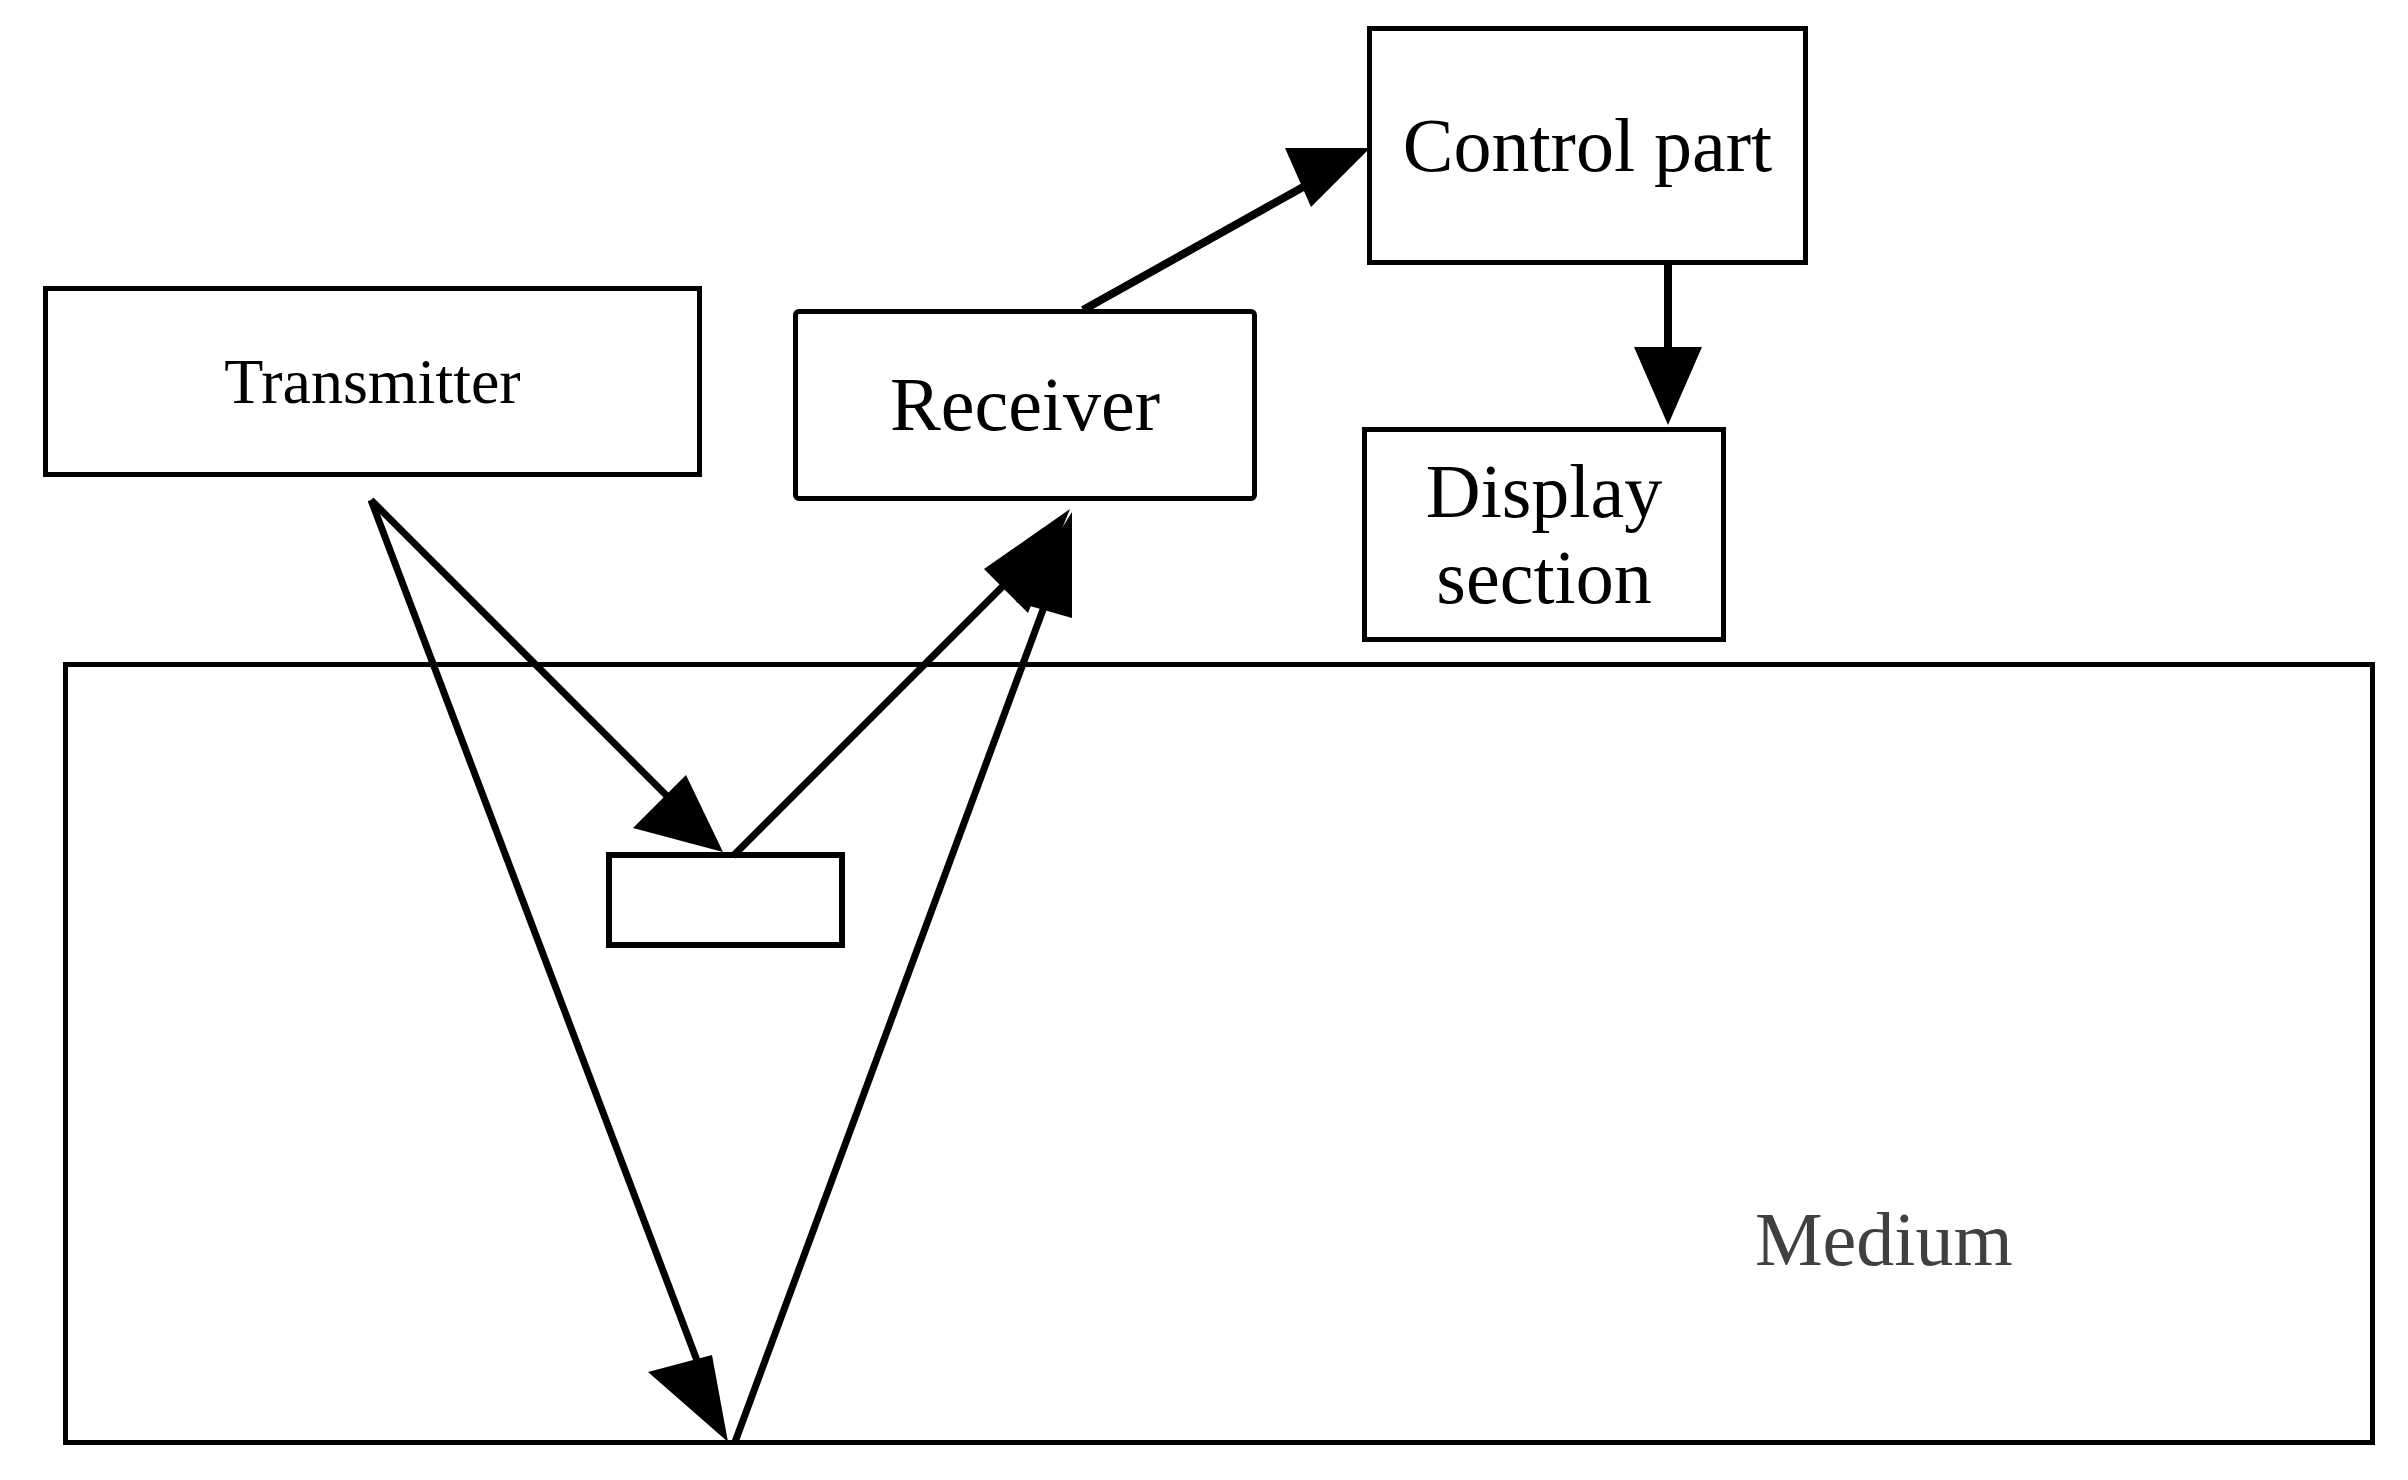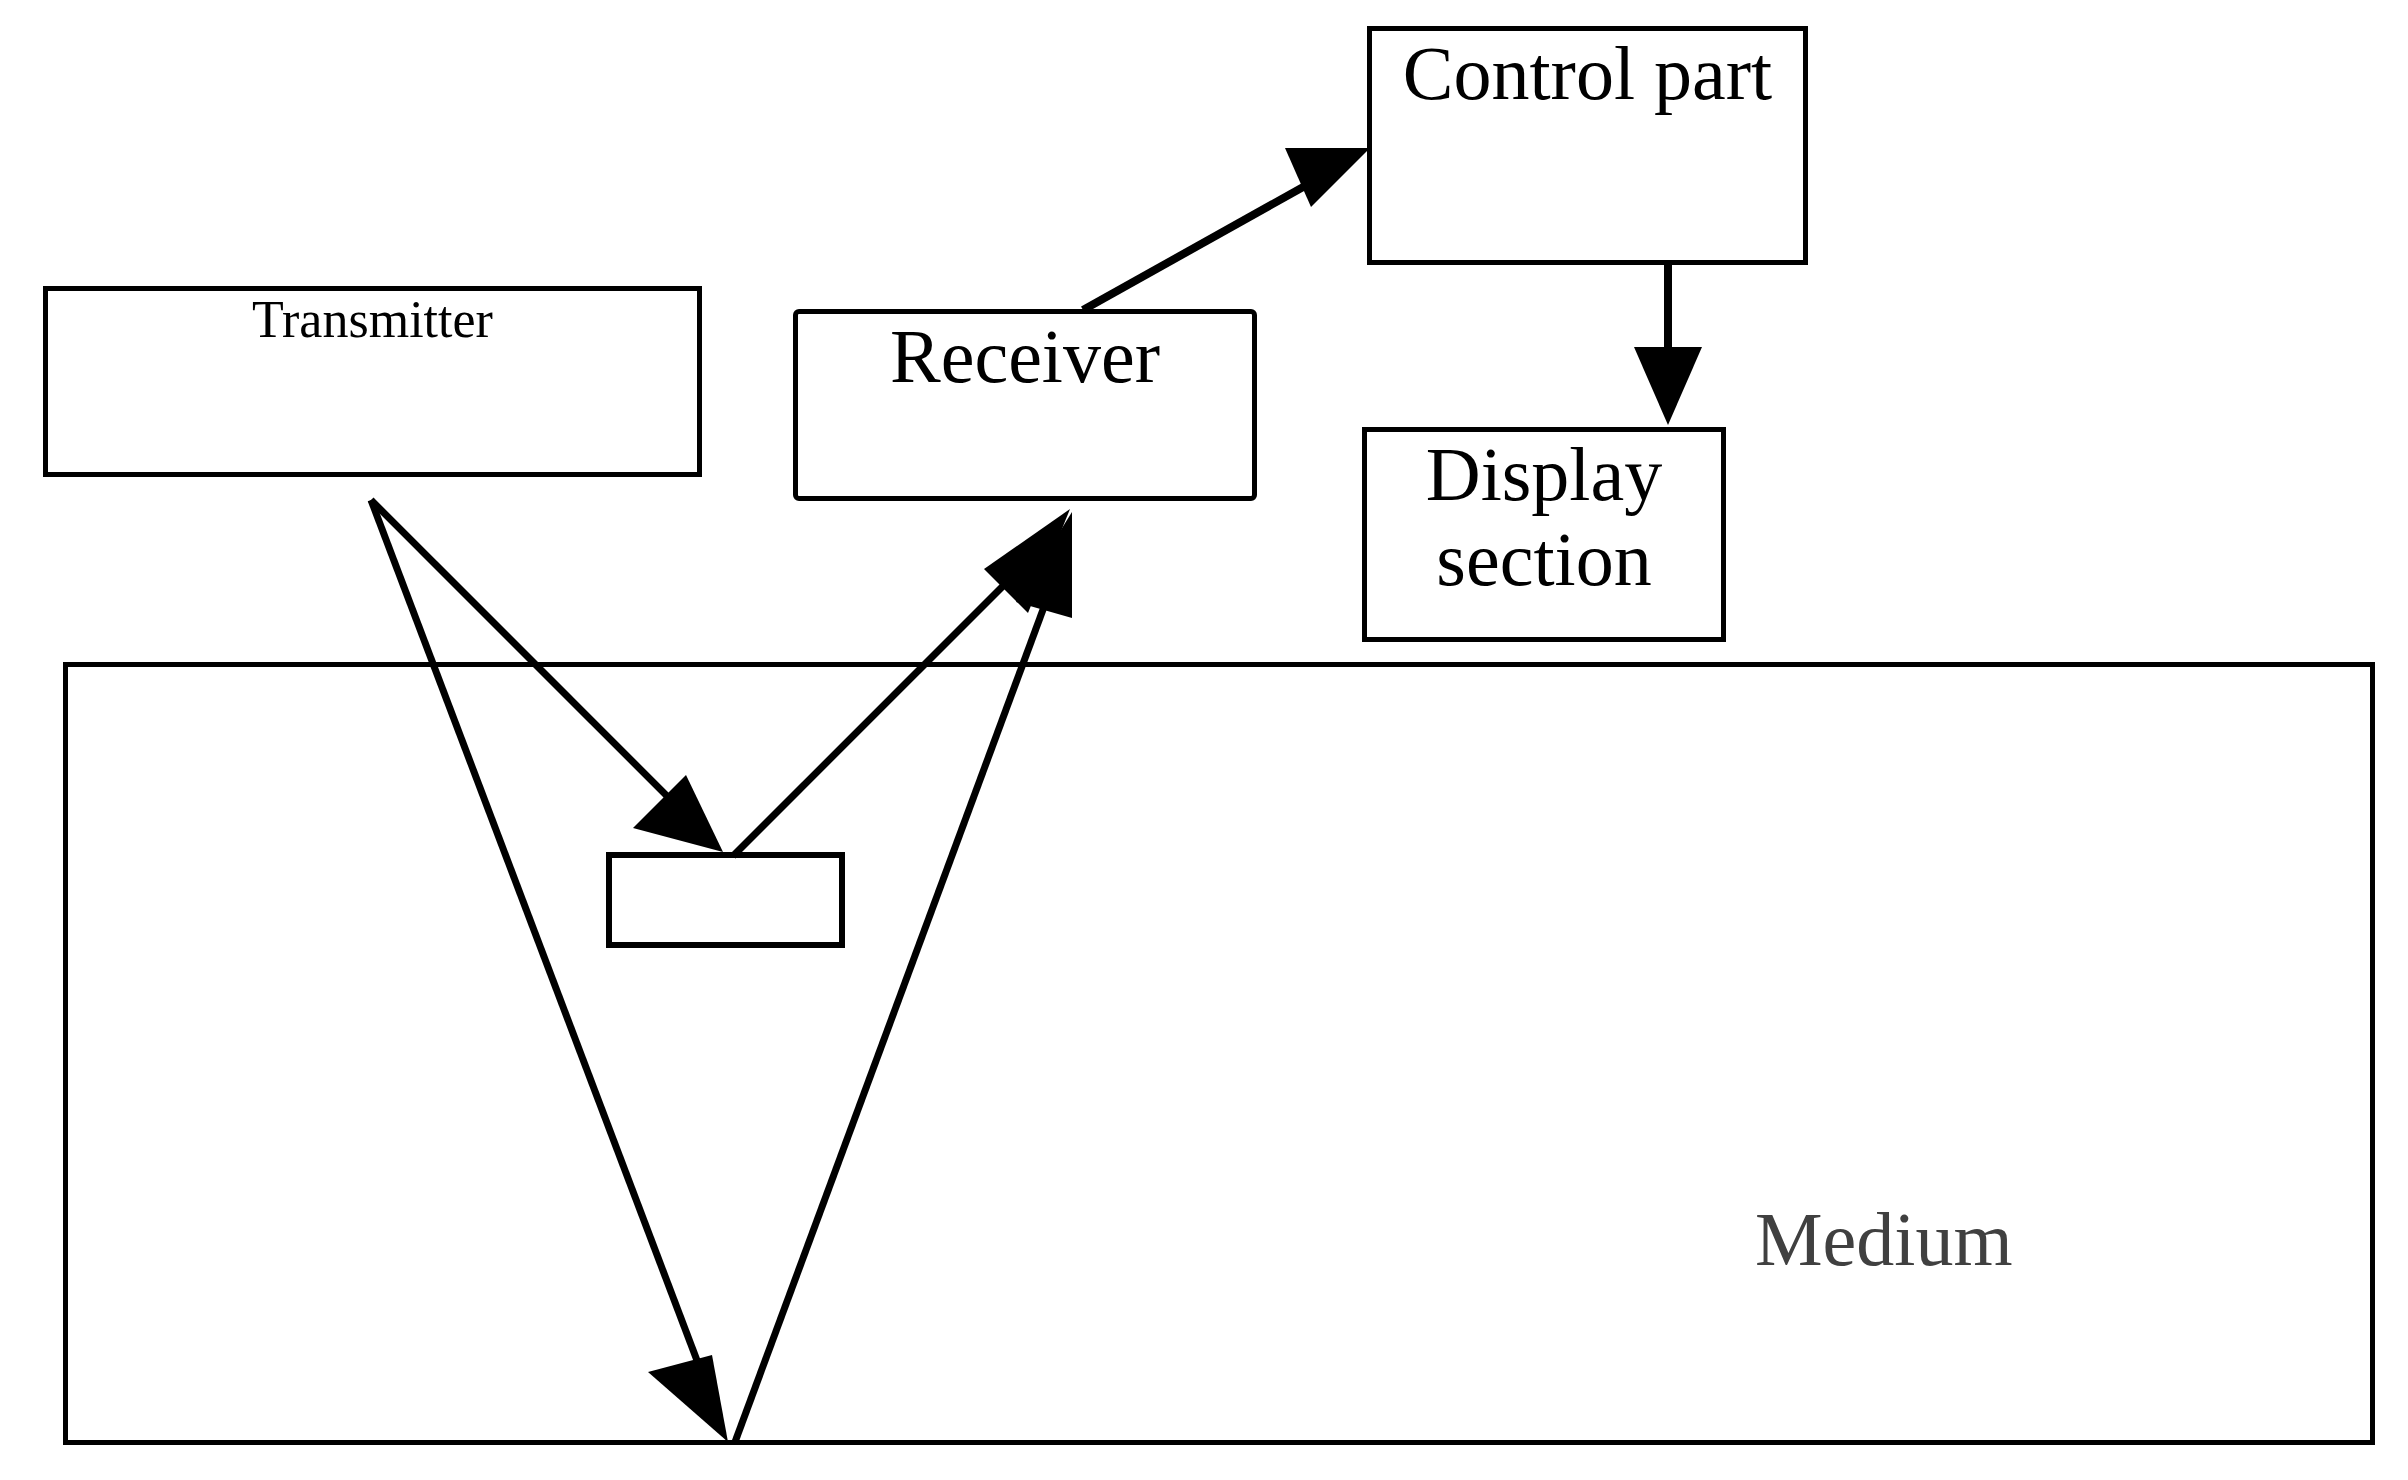--- a/index.html
+++ b/index.html
@@ -24,34 +24,34 @@
     top: 0;
     width: 2408px;
     height: 1480px;
   }
   .box {
     position: absolute;
     box-sizing: border-box;
     border: 5px solid #000000;
     background: transparent;
     display: flex;
-    align-items: flex-start;
+    align-items: center;
     justify-content: center;
     text-align: center;
     line-height: 1.12;
     color: #000000;
   }
   .box-label {
     display: block;
     width: 100%;
     padding: 0 8px;
     box-sizing: border-box;
     white-space: pre-line;
   }
-  #box-transmitter { left: 43px;   top: 286px; width: 659px;  height: 191px; font-size: 52px; }
+  #box-transmitter { left: 43px;   top: 286px; width: 659px;  height: 191px; font-size: 64px; }
   #box-receiver    { left: 793px;  top: 309px; width: 464px;  height: 192px; font-size: 76px; border-radius: 6px; }
   #box-control     { left: 1367px; top: 26px;  width: 441px;  height: 239px; font-size: 76px; }
   #box-display     { left: 1362px; top: 427px; width: 364px;  height: 215px; font-size: 76px; }
   #box-medium      { left: 63px;   top: 662px; width: 2312px; height: 783px; }
   #box-defect      { left: 606px;  top: 852px; width: 239px;  height: 96px; border-width: 6px; }
 
   #medium-label {
     position: absolute;
     left: 1755px;
     top: 1196px;

